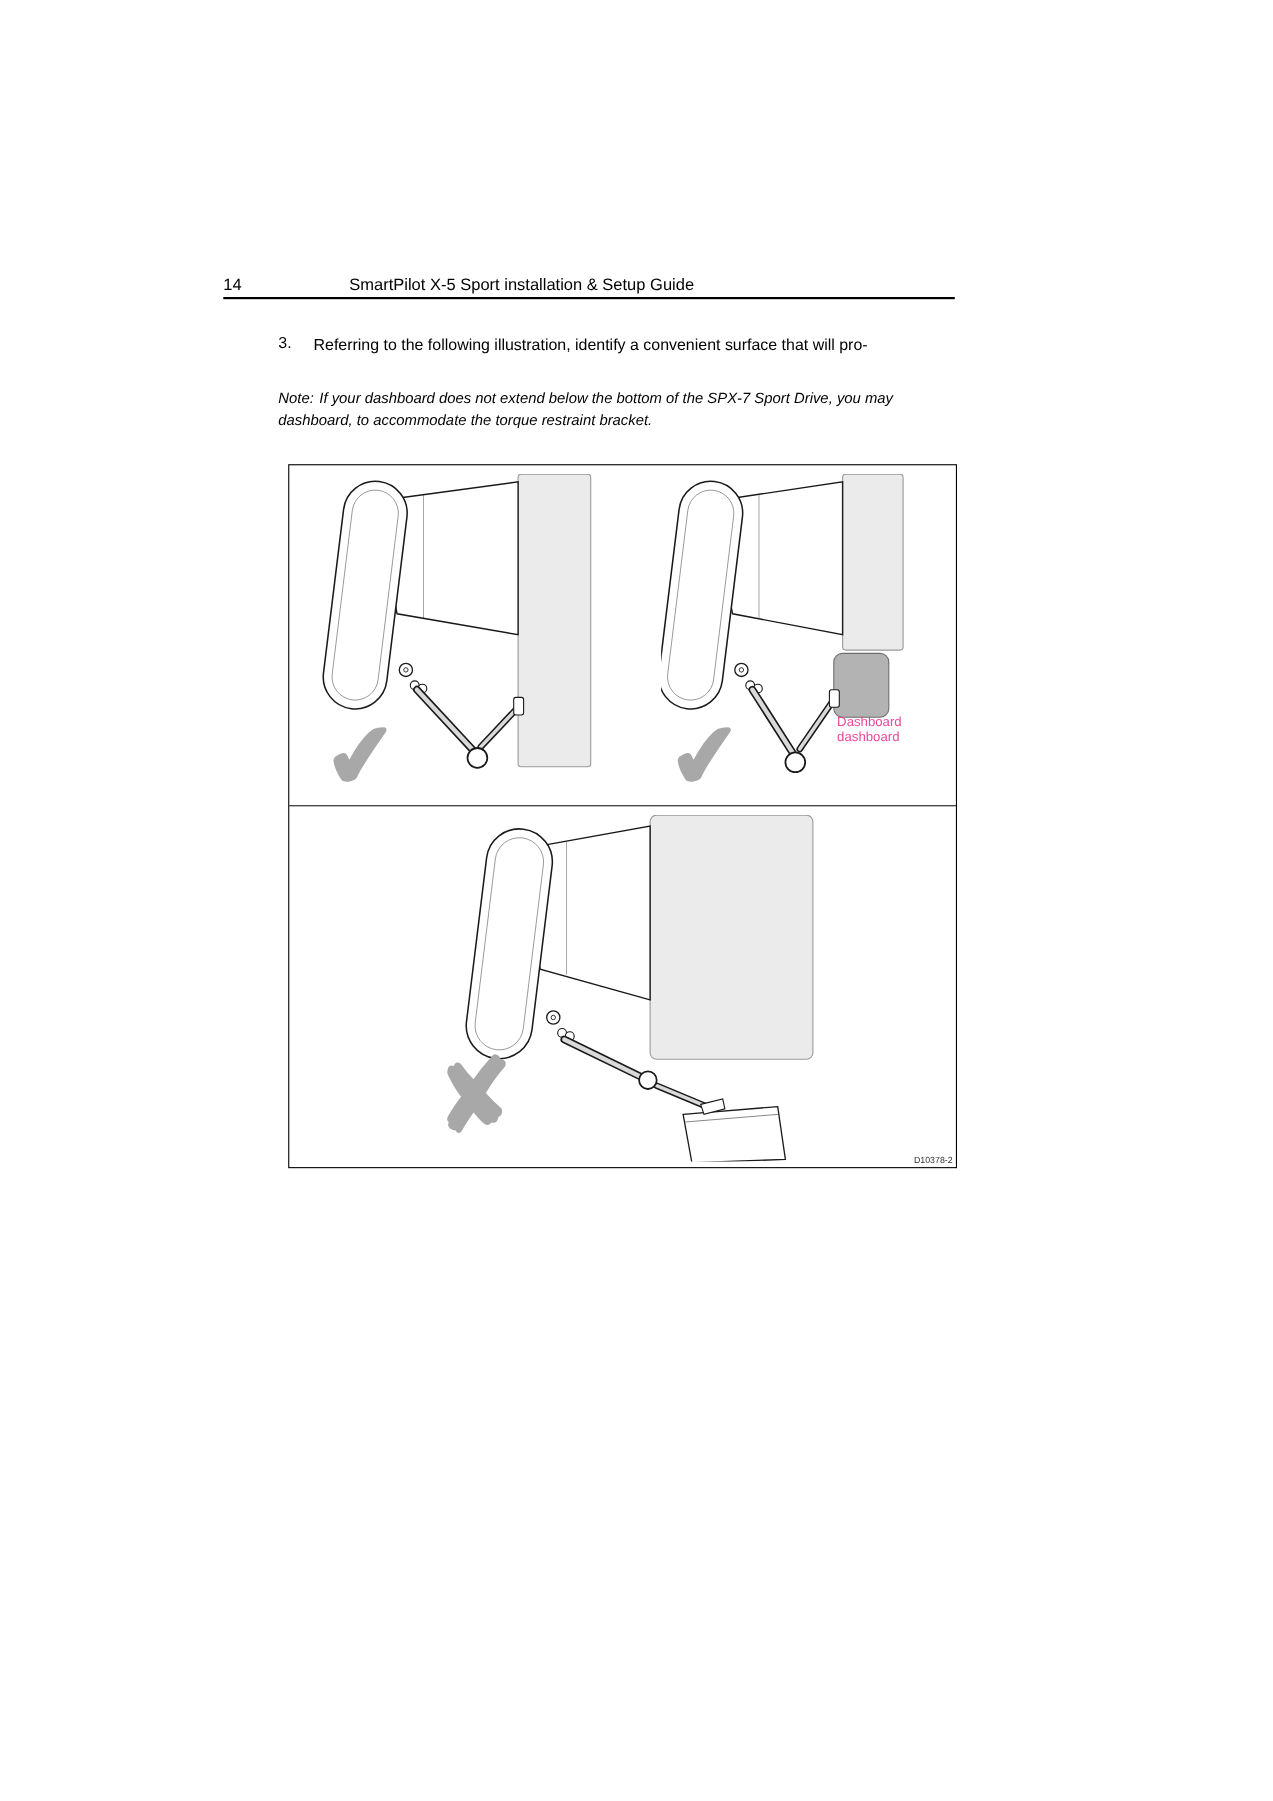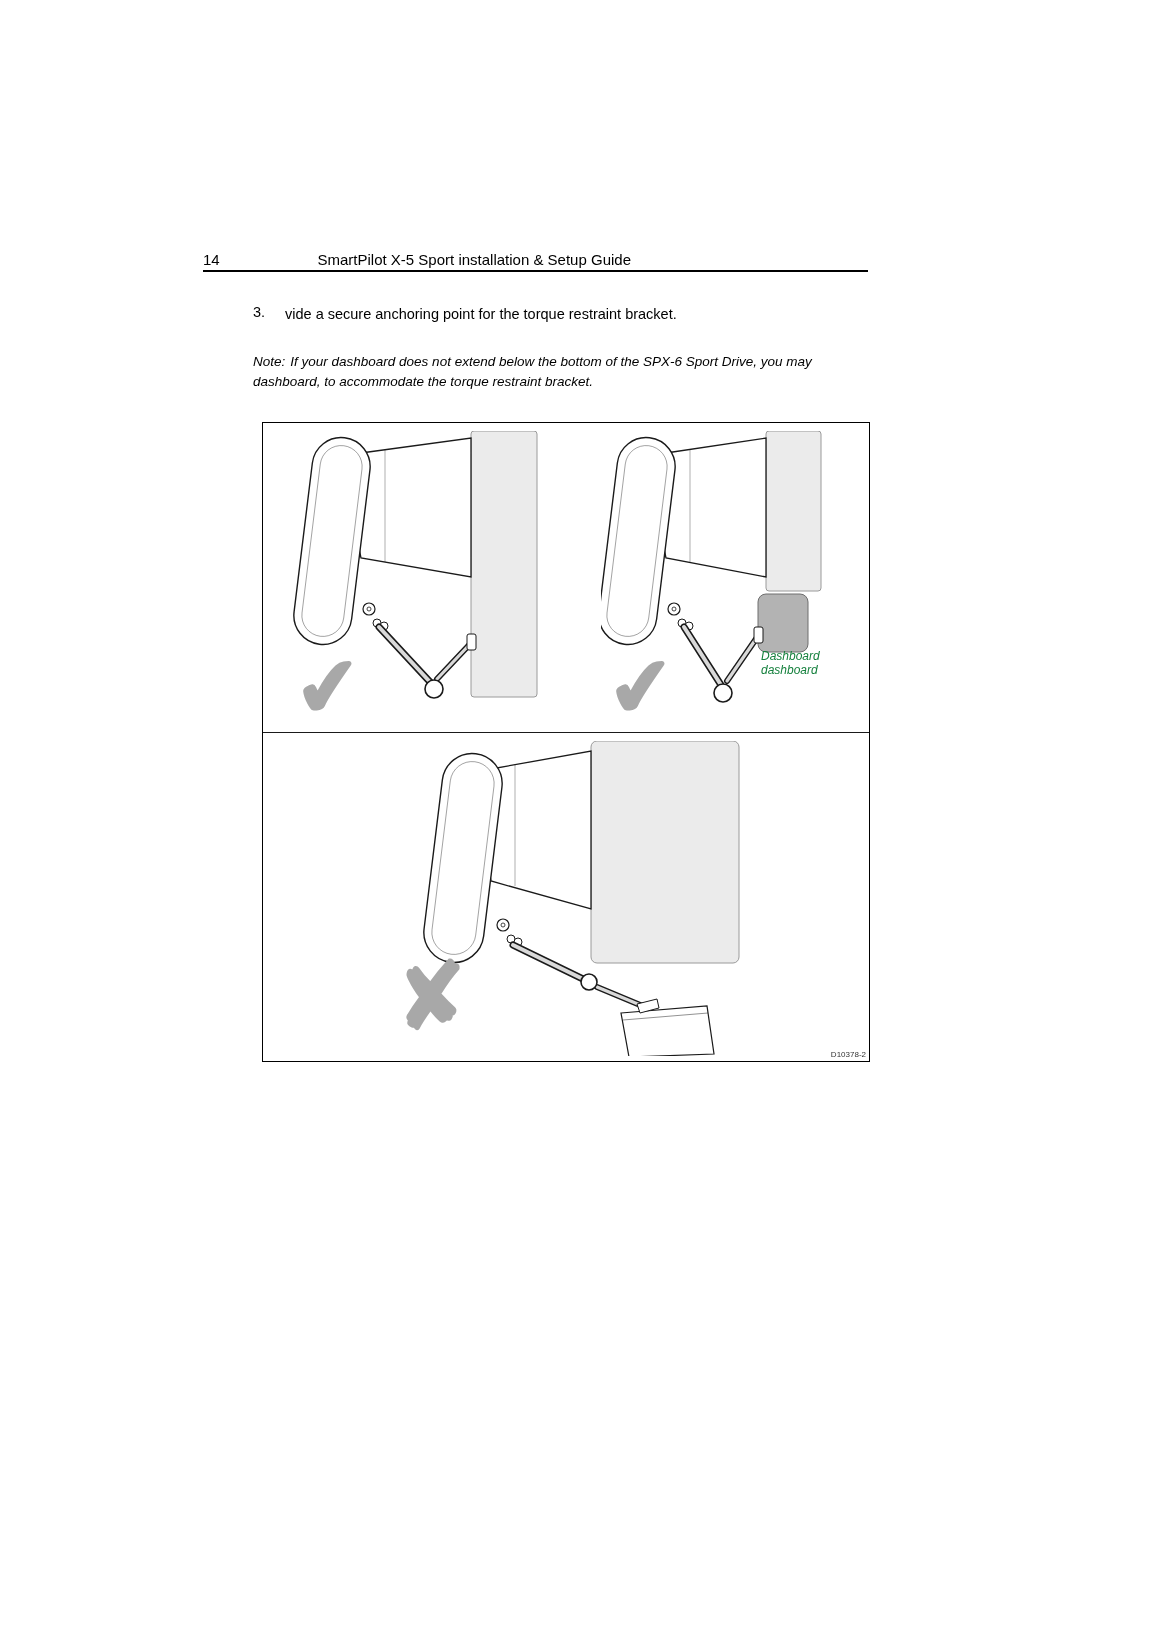--- a/index.html
+++ b/index.html
@@ -21,42 +21,42 @@
   .note-line { white-space: nowrap; }
   .note b { font-weight: normal; margin-right: 5px; }
 
   .figure { border: 1.2px solid #000; background: #fff; }
   .fig-divider { position: absolute; left: 0; right: 0; height: 1px; background: #1a1a1a; }
 
   .mark { position: absolute; color: #a8a8a8; font-weight: bold; line-height: 1; transform: rotate(-6deg); }
   .check { font-size: 80px; }
   .cross { font-size: 88px; }
 
-  .ext-label { font-size: 12px; line-height: 14px; color: #15803d; font-style: italic; }
+  .ext-label { font-size: 12px; line-height: 14px; color: #ec4899; }
   .fig-code { font-size: 8px; color: #333; padding-left: 16px; }
 
   svg { display: block; }
 </style>
 </head>
 <body>
 
 <div class="page">
 
   <div class="abs page-number" style="left:203px; top:251px;">14</div>
   <div class="abs header-title" style="right:289px; top:251px;">SmartPilot X-5 Sport installation &amp; Setup Guide</div>
   <div class="abs header-rule" style="left:203px; top:270px; width:665px;"></div>
 
   <div class="abs step-num" style="left:253px; top:304px;">3.</div>
   <div class="abs" style="left:285px; top:304px;">
-    <div class="step-line">vide a secure anchoring point for the torque restraint bracket.</div>
+    <div class="step-line">Referring to the following illustration, identify a convenient surface that will pro-</div>
   </div>
 
   <div class="abs note" style="left:253px; top:352px;">
     <div class="note-line">
-      <b>Note:</b><span>If your dashboard does not extend below the bottom of the SPX-6 Sport Drive, you may</span>
+      <b>Note:</b><span>If your dashboard does not extend below the bottom of the SPX-7 Sport Drive, you may</span>
     </div>
     <div class="note-line">dashboard, to accommodate the torque restraint bracket.</div>
   </div>
 
   <div class="abs figure" style="left:262px; top:422px; width:606px; height:638px;">
 
     <svg class="abs" style="left:28px; top:8px;" width="270" height="295" viewBox="0 0 270 295">
       <rect x="180" y="0" width="66" height="266" rx="3" fill="#ebebeb" stroke="#9a9a9a" stroke-width="1"></rect>
       <path d="M70,22 L180,7 L180,146 L70,127 C62,92 62,55 70,22 Z" fill="#ffffff" stroke="#1a1a1a" stroke-width="1.3"></path>
       <path d="M94,19 L94,131" stroke="#1a1a1a" stroke-width="0.7" opacity="0.5" fill="none"></path>

